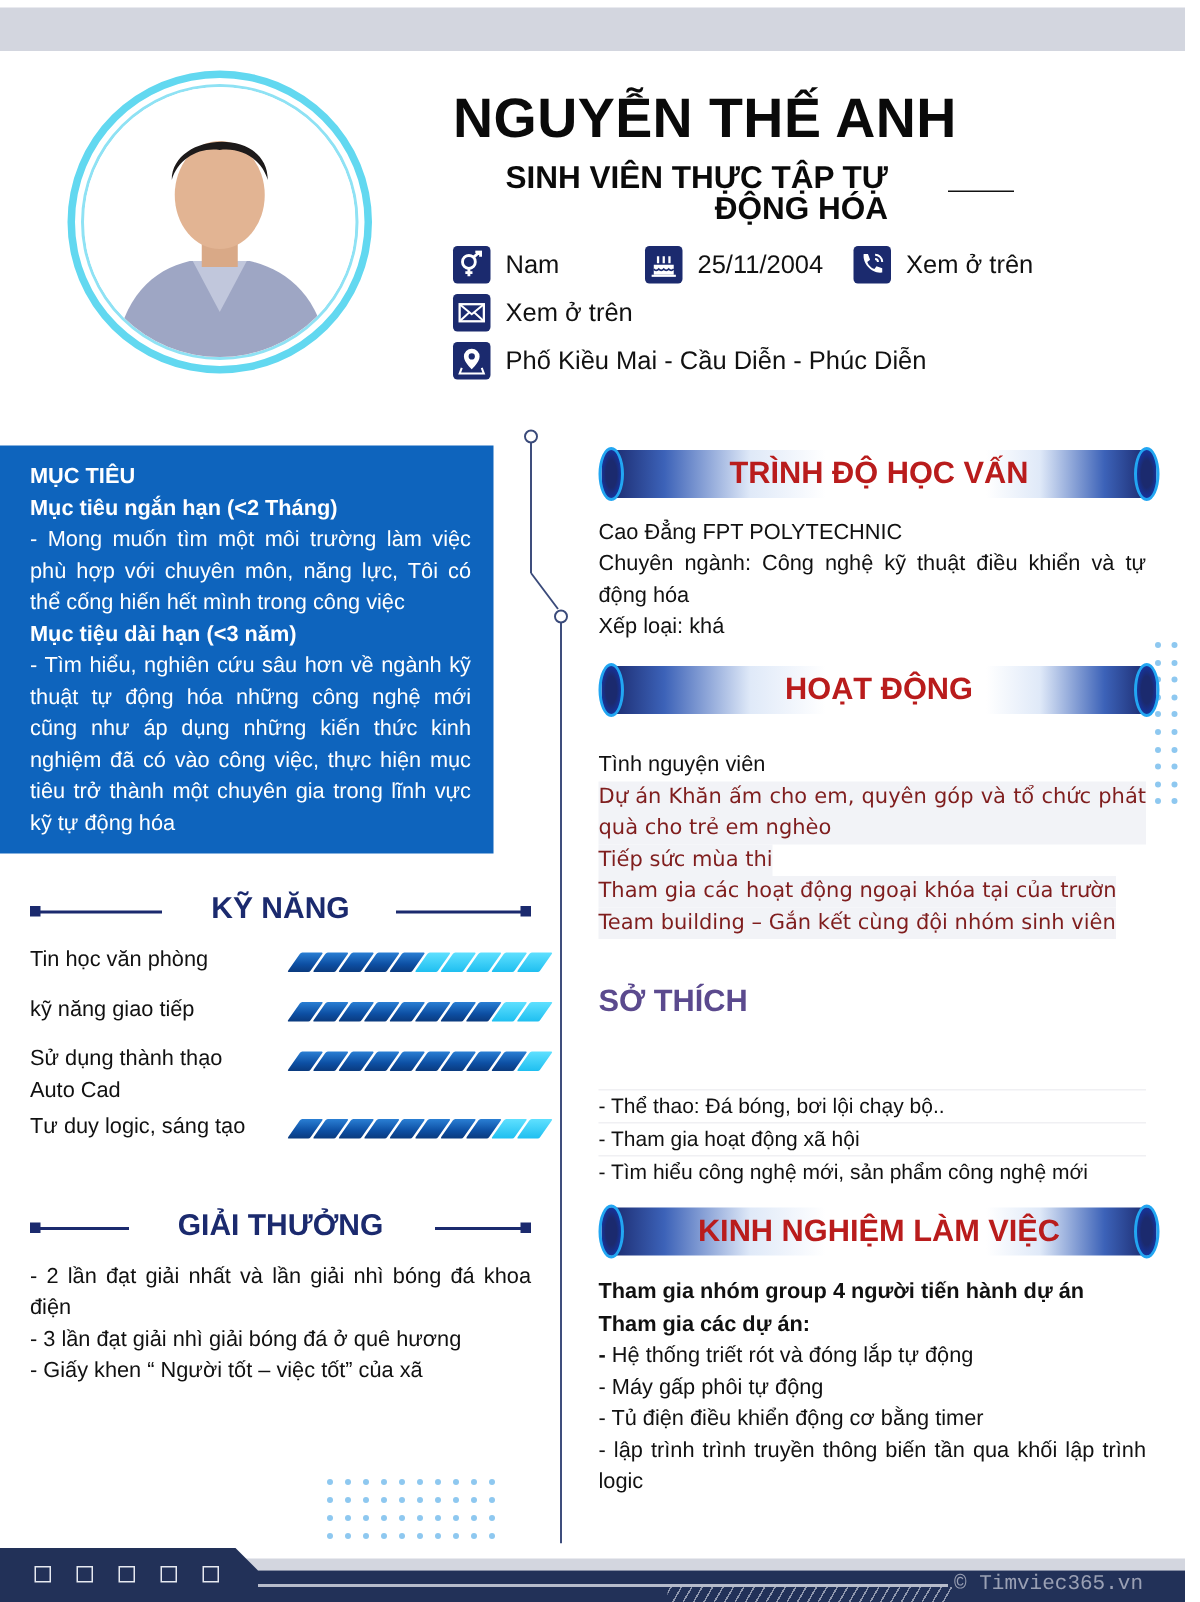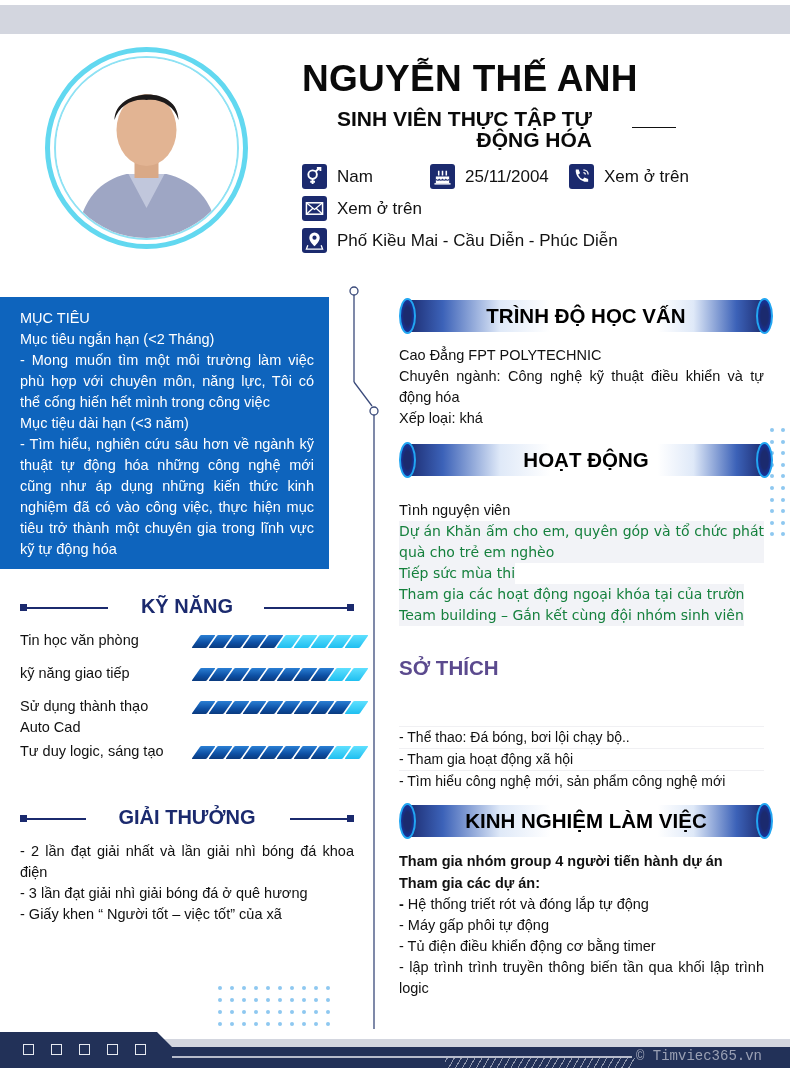--- a/index.html
+++ b/index.html
@@ -23,21 +23,21 @@
   .info-row { position: absolute; display: flex; align-items: center; font-size: 17px; color: #111; }
   .info-icon { width: 25px; height: 25px; background: #1b2a6e; border-radius: 3px; display: flex; align-items: center; justify-content: center; margin-right: 10px; }
   .info-icon svg { width: 19px; height: 19px; }
 
   
   .timeline { position: absolute; left: 340px; top: 284px; width: 50px; height: 745px; }
 
   
   .objective { position: absolute; left: 0; top: 297px; width: 329px; height: 272px; background: #0e64bd;
     color: #fff; padding: 11px 15px 0 20px; font-size: 14.5px; line-height: 21px; }
-  .objective .h { font-weight: normal; }
+  .objective .h { font-weight: bold; }
   .objective p { text-align: justify; }
 
   
   .lsec { position: absolute; left: 20px; width: 334px; height: 26px; }
   .lsec .line { position: absolute; top: 12px; height: 1.5px; background: #1b2a6e; }
   .lsec .sq { position: absolute; top: 9px; width: 7px; height: 7px; background: #1b2a6e; }
   .lsec .ttl { position: absolute; left: 0; right: 0; top: 0; text-align: center; font-size: 20px; font-weight: bold; color: #1b2a6e; }
 
   .skill { position: absolute; left: 20px; width: 330px; font-size: 14.5px; line-height: 21px; }
   .skill .lbl { position: absolute; left: 0; top: 0; width: 150px; }
@@ -50,25 +50,25 @@
   .awards p { text-align: justify; }
 
   
   .banner { position: absolute; left: 399px; width: 374px; height: 36px; }
   .banner .body { position: absolute; left: 8px; right: 8px; top: 2px; bottom: 2px;
     background: linear-gradient(90deg, #1b2a6e 0%, #3c62b8 10%, #dfe9f8 26%, #ffffff 40%, #ffffff 70%, #dfe9f8 80%, #3c62b8 92%, #1b2a6e 100%); }
   .banner .capL, .banner .capR { position: absolute; top: 0; width: 17px; height: 36px; border-radius: 50%;
     background: radial-gradient(ellipse at 50% 50%, #1b2a6e 40%, #16339a 70%, #1ea2f0 100%); border: 2px solid #22a6f2; }
   .banner .capL { left: 0; }
   .banner .capR { right: 0; }
-  .banner .ttl { position: absolute; left: 0; right: 0; top: 6px; text-align: center; font-size: 20.5px; font-weight: bold; color: #000000; }
+  .banner .ttl { position: absolute; left: 0; right: 0; top: 6px; text-align: center; font-size: 20.5px; font-weight: bold; color: #b91c1c; }
 
   .rtext { position: absolute; left: 399px; width: 365px; font-size: 14.5px; line-height: 21px; }
   .rtext p { text-align: justify; }
-  .act p.hl { background: #f2f3f7; color: #15803d; display: inline-block; }
+  .act p.hl { background: #f2f3f7; color: #7f1d1d; display: inline-block; }
   .hobby-title { position: absolute; left: 399px; top: 656px; font-size: 20.5px; font-weight: bold; color: #5b4a8e; }
   .hobbies p { border-top: 1px solid #f0f0f3; }
 
   .exp .b { font-weight: bold; }
 
   
   .dots { position: absolute; display: grid; }
   .dots i { display: block; width: 4px; height: 4px; border-radius: 50%; background: #8ec8f0; }
 
   

